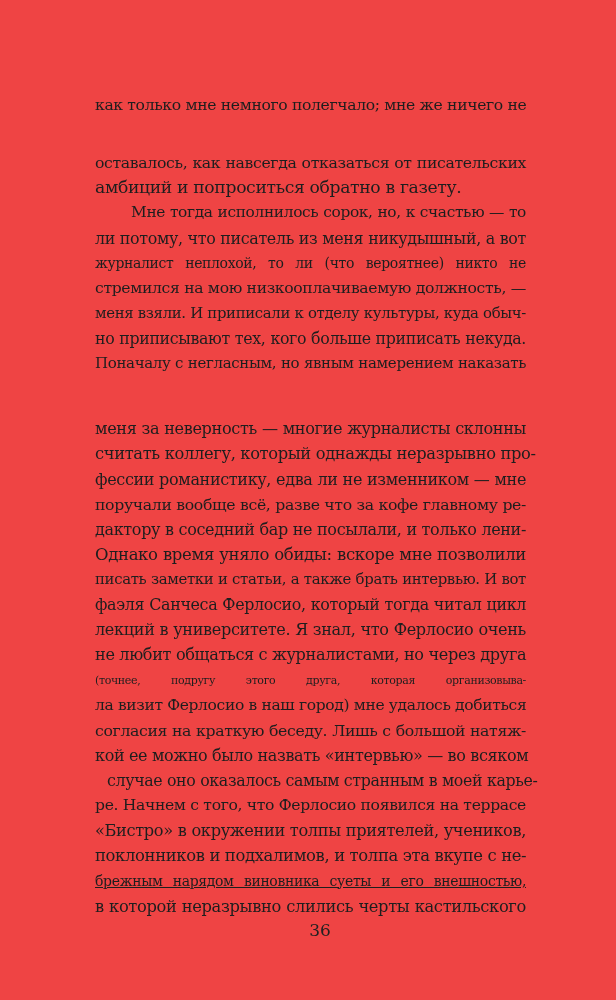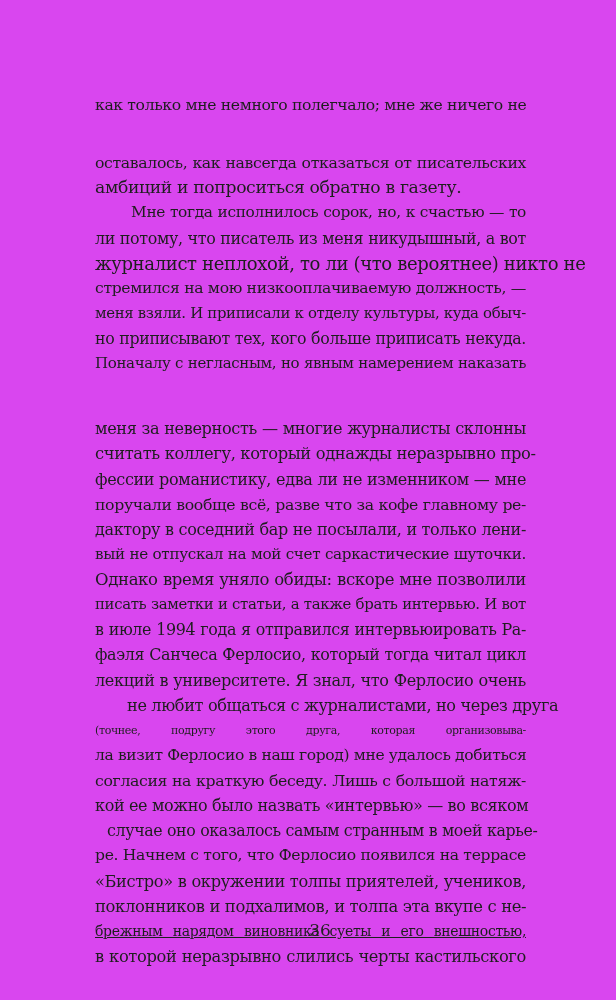--- a/index.html
+++ b/index.html
@@ -1,18 +1,18 @@
 <!DOCTYPE html>
 <html><head>
 <meta charset="utf-8">
 <style>
   html, body { margin: 0; padding: 0; background: #ffffff; }
   body { width: 616px; height: 1000px; position: relative; overflow: hidden; }
   .page {
-    position: absolute; left: 0; top: 0; width: 616px; height: 1000px; background: #d946ef;
+    position: absolute; left: 0; top: 0; width: 616px; height: 1000px; background: #ef4444;
   }
   .text-block {
     position: absolute; left: 95px; top: 93px; width: 431px;
     font-family: "DejaVu Serif", "Liberation Serif", serif;
     font-size: 17.2px; color: #1e1e1e;
     letter-spacing: -0.35px;
   }
   .line {
     display: block; height: 28.75px; line-height: 28.75px;
     text-align: justify; text-align-last: justify; white-space: nowrap;
@@ -27,37 +27,35 @@
 </head>
 <body>
 
 <div class="page">
   <div class="text-block" id="text-block">
       <div class="line" style="height: 25.125px; line-height: 25.125px; white-space: nowrap; font-size: 15.6px;">как только мне немного полегчало; мне же ничего не</div>
       <div class="line" style="height: 25.125px; line-height: 25.125px; white-space: nowrap; font-size: 15.7px; margin-top: 32px;">оставалось, как навсегда отказаться от писательских</div>
       <div class="line last" style="height: 25.125px; line-height: 25.125px; white-space: nowrap;">амбиций и попроситься обратно в газету.</div>
       <div class="line indent" style="height: 25.125px; line-height: 25.125px; white-space: nowrap; font-size: 15.4px;">Мне тогда исполнилось сорок, но, к счастью — то</div>
       <div class="line" style="height: 25.125px; line-height: 25.125px; white-space: nowrap; font-size: 15.9px;">ли потому, что писатель из меня никудышный, а вот</div>
-      <div class="line" style="height: 25.125px; line-height: 25.125px; white-space: nowrap; font-size: 18px;">журналист неплохой, то ли (что вероятнее) никто не</div>
+      <div class="line" style="height: 25.125px; line-height: 25.125px; white-space: nowrap; font-size: 14px;">журналист неплохой, то ли (что вероятнее) никто не</div>
       <div class="line" style="height: 25.125px; line-height: 25.125px; white-space: nowrap; font-size: 15.6px;">стремился на мою низкооплачиваемую должность, —</div>
       <div class="line" style="height: 25.125px; line-height: 25.125px; white-space: nowrap; font-size: 14.9px;">меня взяли. И приписали к отделу культуры, куда обыч-</div>
       <div class="line" style="height: 25.125px; line-height: 25.125px; white-space: nowrap; font-size: 15.8px;">но приписывают тех, кого больше приписать некуда.</div>
       <div class="line" style="height: 25.125px; line-height: 25.125px; white-space: nowrap; font-size: 15px;">Поначалу с негласным, но явным намерением наказать</div>
       <div class="line" style="height: 25.125px; line-height: 25.125px; white-space: nowrap; font-size: 16.1px; margin-top: 40px;">меня за неверность — многие журналисты склонны</div>
       <div class="line" style="height: 25.125px; line-height: 25.125px; white-space: nowrap; font-size: 16.3px;">считать коллегу, который однажды неразрывно про-</div>
       <div class="line" style="height: 25.125px; line-height: 25.125px; white-space: nowrap; font-size: 16px;">фессии романистику, едва ли не изменником — мне</div>
       <div class="line" style="height: 25.125px; line-height: 25.125px; white-space: nowrap; font-size: 15.7px;">поручали вообще всё, разве что за кофе главному ре-</div>
       <div class="line" style="height: 25.125px; line-height: 25.125px; white-space: nowrap; font-size: 16px;">дактору в соседний бар не посылали, и только лени-</div>
-      <div class="line" style="height: 25.125px; line-height: 25.125px; white-space: nowrap; font-size: 15.2px;">вый не отпускал на мой счет саркастические шуточки.</div>
       <div class="line" style="height: 25.125px; line-height: 25.125px; white-space: nowrap; font-size: 16.5px;">Однако время уняло обиды: вскоре мне позволили</div>
       <div class="line" style="height: 25.125px; line-height: 25.125px; white-space: nowrap; font-size: 14.9px;">писать заметки и статьи, а также брать интервью. И вот</div>
-      <div class="line" style="height: 25.125px; line-height: 25.125px; white-space: nowrap; font-size: 15.9px;">в июле 1994 года я отправился интервьюировать Ра-</div>
       <div class="line" style="height: 25.125px; line-height: 25.125px; white-space: nowrap; font-size: 15.9px;">фаэля Санчеса Ферлосио, который тогда читал цикл</div>
       <div class="line" style="height: 25.125px; line-height: 25.125px; white-space: nowrap; font-size: 16.1px;">лекций в университете. Я знал, что Ферлосио очень</div>
-      <div class="line" style="height: 25.125px; line-height: 25.125px; white-space: nowrap; font-size: 16.1px; margin-left: 32px;">не любит общаться с журналистами, но через друга</div>
+      <div class="line" style="height: 25.125px; line-height: 25.125px; white-space: nowrap; font-size: 16.1px;">не любит общаться с журналистами, но через друга</div>
       <div class="line" style="height: 25.125px; line-height: 25.125px; white-space: nowrap; font-size: 11px;">(точнее, подругу этого друга, которая организовыва-</div>
       <div class="line" style="height: 25.125px; line-height: 25.125px; white-space: nowrap; font-size: 15.5px;">ла визит Ферлосио в наш город) мне удалось добиться</div>
       <div class="line" style="height: 25.125px; line-height: 25.125px; white-space: nowrap; font-size: 15.7px;">согласия на краткую беседу. Лишь с большой натяж-</div>
       <div class="line" style="height: 25.125px; line-height: 25.125px; white-space: nowrap; font-size: 16px;">кой ее можно было назвать «интервью» — во всяком</div>
       <div class="line" style="height: 25.125px; line-height: 25.125px; white-space: nowrap; font-size: 15.8px; margin-left: 12px;">случае оно оказалось самым странным в моей карье-</div>
       <div class="line" style="height: 25.125px; line-height: 25.125px; white-space: nowrap; font-size: 15.6px;">ре. Начнем с того, что Ферлосио появился на террасе</div>
       <div class="line" style="height: 25.125px; line-height: 25.125px; white-space: nowrap; font-size: 16.2px;">«Бистро» в окружении толпы приятелей, учеников,</div>
       <div class="line" style="height: 25.125px; line-height: 25.125px; white-space: nowrap; font-size: 16.4px;">поклонников и подхалимов, и толпа эта вкупе с не-</div>
       <div class="line" style="height: 25.125px; line-height: 25.125px; white-space: nowrap; font-size: 14px; text-decoration: underline;">брежным нарядом виновника суеты и его внешностью,</div>
       <div class="line" style="height: 25.125px; line-height: 25.125px; white-space: nowrap; font-size: 16.3px;">в которой неразрывно слились черты кастильского</div>

